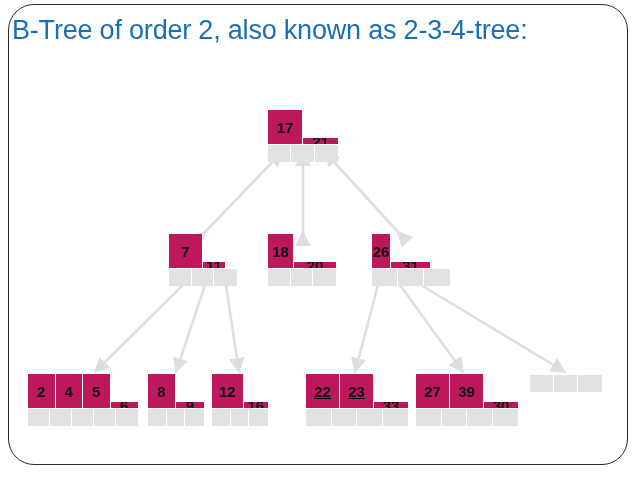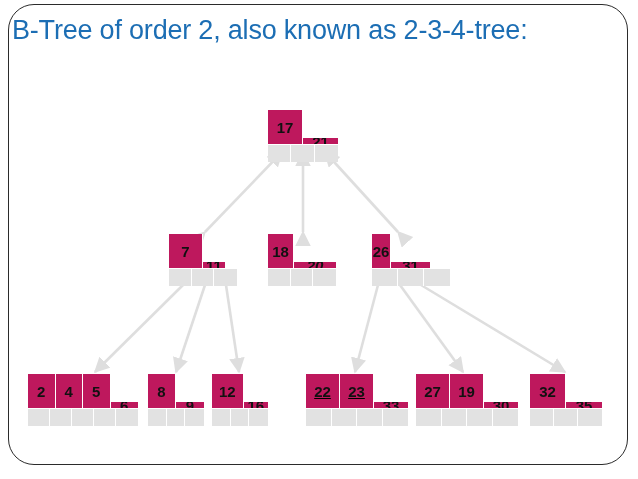--- a/index.html
+++ b/index.html
@@ -134,21 +134,21 @@
     <div class="ptrrow">
       <div class="pcell" style="width:22.6px;"></div>
       <div class="pcell" style="width:22.6px;"></div>
       <div class="pcell" style="width:22.8px;"></div>
     </div>
   </div>
 
   <div class="node narrow" style="left:268px; top:234px; width:88px;">
     <div class="valrow">
       <div class="cell" style="width:26px;">18</div>
-      <div class="cell" style="width:42px;font-style:italic;">20</div>
+      <div class="cell" style="width:42px;">20</div>
     </div>
     <div class="ptrrow">
       <div class="pcell" style="width:22.6px;"></div>
       <div class="pcell" style="width:22.6px;"></div>
       <div class="pcell" style="width:22.8px;"></div>
     </div>
   </div>
 
   <div class="node narrow" style="left:372px; top:234px; width:78px;">
     <div class="valrow">
@@ -212,36 +212,32 @@
       <div class="pcell" style="width:25.5px;"></div>
       <div class="pcell" style="width:25.5px;"></div>
       <div class="pcell" style="width:25.5px;"></div>
       <div class="pcell" style="width:25.5px;"></div>
     </div>
   </div>
 
   <div class="node" style="left:416px; top:374px; width:102px;">
     <div class="valrow">
       <div class="cell" style="width:34px;">27</div>
-      <div class="cell" style="width:34px;">19</div>
+      <div class="cell" style="width:34px;">39</div>
       <div class="cell" style="width:34px;">30</div>
     </div>
     <div class="ptrrow">
       <div class="pcell" style="width:25.5px;"></div>
       <div class="pcell" style="width:25.5px;"></div>
       <div class="pcell" style="width:25.5px;"></div>
       <div class="pcell" style="width:25.5px;"></div>
     </div>
   </div>
 
   <div class="node" style="left:530px; top:374px; width:72px;">
-    <div class="valrow">
-      <div class="cell" style="width:36px;">32</div>
-      <div class="cell" style="width:36px;">35</div>
-    </div>
     <div class="ptrrow">
       <div class="pcell" style="width:24px;"></div>
       <div class="pcell" style="width:24px;"></div>
       <div class="pcell" style="width:24px;"></div>
     </div>
   </div>
 
 </div>
 
 </body></html>

